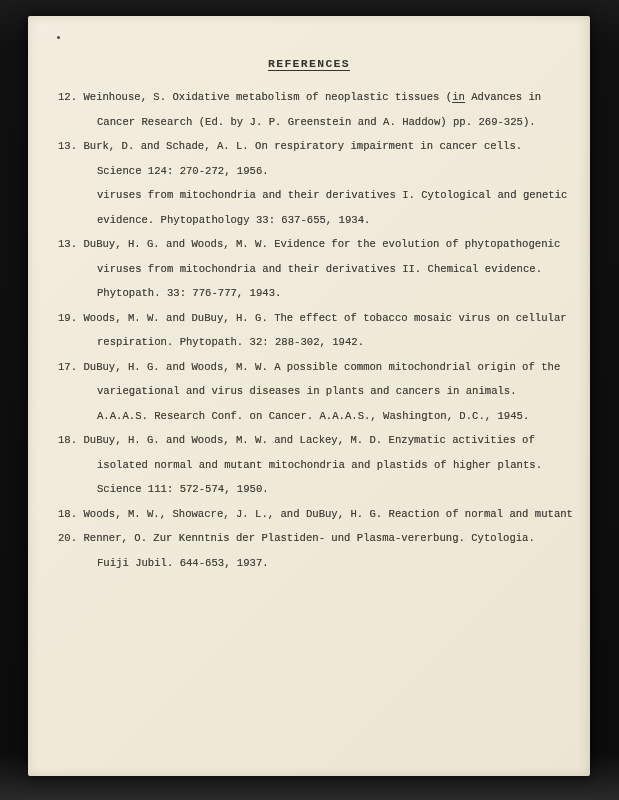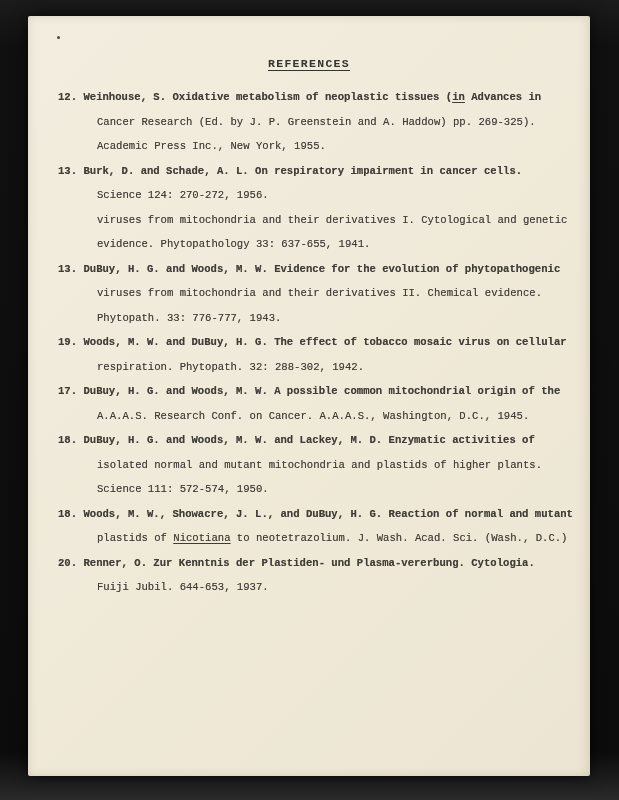--- a/index.html
+++ b/index.html
@@ -55,72 +55,70 @@
   .ref {
     padding-left: 39px;
   }
   .line {
     line-height: 24.5px;
     white-space: nowrap;
     text-shadow: 0 0 0.5px rgba(64,61,55,0.55);
   }
   .line.first {
     text-indent: -39px;
-    font-weight: bold;
   }
   .u {
     text-decoration: underline;
     text-underline-offset: 2px;
   }
   .num {
     letter-spacing: 0;
   }
 </style>
 </head>
 <body>
 
 <div class="stage">
   <div class="paper">
     <div class="ink-speck"></div>
     <div class="title">REFERENCES</div>
     <div class="refs">
         <div class="ref">
           <div class="line first"><span class="num">12. </span><span>Weinhouse, S. Oxidative metabolism of neoplastic tissues (</span><span class="u">in</span><span> Advances in</span></div>
           <div class="line"><span>Cancer Research (Ed. by J. P. Greenstein and A. Haddow) pp. 269-325).</span></div>
-          <div class="line"><span>Academic Press Inc., New York, 1955.</span></div>
         </div>
         <div class="ref">
           <div class="line first"><span class="num">13. </span><span>Burk, D. and Schade, A. L. On respiratory impairment in cancer cells.</span></div>
           <div class="line"><span>Science 124: 270-272, 1956.</span></div>
         </div>
         <div class="ref">
           <div class="line"><span>viruses from mitochondria and their derivatives I. Cytological and genetic</span></div>
-          <div class="line"><span>evidence. Phytopathology 33: 637-655, 1941.</span></div>
+          <div class="line"><span>evidence. Phytopathology 33: 637-655, 1934.</span></div>
         </div>
         <div class="ref">
           <div class="line first"><span class="num">13. </span><span>DuBuy, H. G. and Woods, M. W. Evidence for the evolution of phytopathogenic</span></div>
           <div class="line"><span>viruses from mitochondria and their derivatives II. Chemical evidence.</span></div>
           <div class="line"><span>Phytopath. 33: 776-777, 1943.</span></div>
         </div>
         <div class="ref">
           <div class="line first"><span class="num">19. </span><span>Woods, M. W. and DuBuy, H. G. The effect of tobacco mosaic virus on cellular</span></div>
           <div class="line"><span>respiration. Phytopath. 32: 288-302, 1942.</span></div>
         </div>
         <div class="ref">
           <div class="line first"><span class="num">17. </span><span>DuBuy, H. G. and Woods, M. W. A possible common mitochondrial origin of the</span></div>
+          <div class="line"><span>variegational and virus diseases in plants and cancers in animals.</span></div>
           <div class="line"><span>A.A.A.S. Research Conf. on Cancer. A.A.A.S., Washington, D.C., 1945.</span></div>
         </div>
         <div class="ref">
           <div class="line first"><span class="num">18. </span><span>DuBuy, H. G. and Woods, M. W. and Lackey, M. D. Enzymatic activities of</span></div>
           <div class="line"><span>isolated normal and mutant mitochondria and plastids of higher plants.</span></div>
           <div class="line"><span>Science 111: 572-574, 1950.</span></div>
         </div>
         <div class="ref">
           <div class="line first"><span class="num">18. </span><span>Woods, M. W., Showacre, J. L., and DuBuy, H. G. Reaction of normal and mutant</span></div>
-          <div class="line"><span>plastids of </span><span class="u">Nicotiana</span><span> to neotetrazolium. J. Wash. Acad. Sci. (Wash., D.C.)</span></div>
         </div>
         <div class="ref">
           <div class="line first"><span class="num">20. </span><span>Renner, O. Zur Kenntnis der Plastiden- und Plasma-vererbung. Cytologia.</span></div>
           <div class="line"><span>Fuiji Jubil. 644-653, 1937.</span></div>
         </div>
       </div>
   </div>
 </div>
 
 </body></html>

